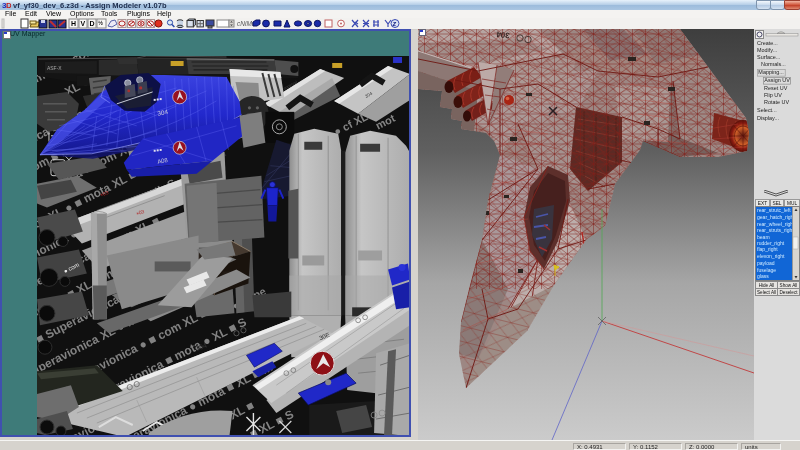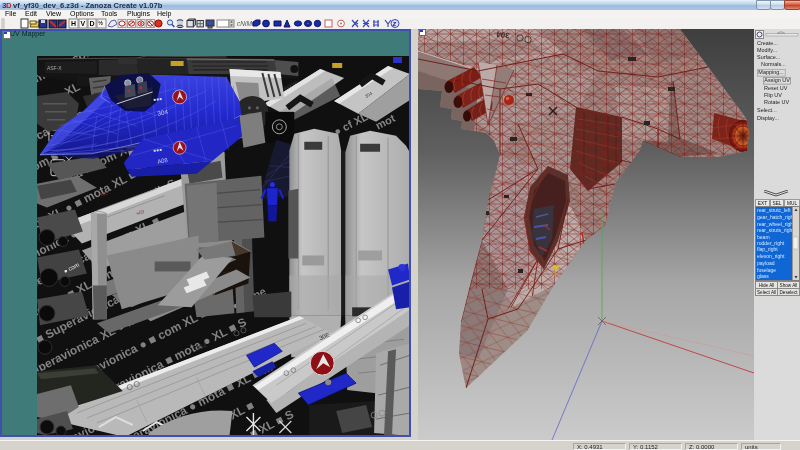--- a/index.html
+++ b/index.html
@@ -51,21 +51,21 @@
   .sfield{position:absolute;top:1.5px;height:7px;border:1px solid #a8a5a0;border-right-color:#f2f2f0;border-bottom-color:#f2f2f0;
         padding-left:3px;line-height:7px;box-sizing:border-box;}
 </style>
 </head>
 <body>
   <div class="abs" id="titlebar"></div>
   <svg class="abs" style="left:2px;top:1px" width="9" height="8">
     <text x="0" y="7" font-size="8" font-weight="bold" fill="#1d2fbb">3</text>
     <text x="4" y="7" font-size="8" font-weight="bold" fill="#c02020">D</text>
   </svg>
-  <div class="abs" id="title-text">vf_yf30_dev_6.z3d - Zanoza Create v1.07b</div>
+  <div class="abs" id="title-text">vf_yf30_dev_6.z3d - Assign Modeler v1.07b</div>
   <div class="abs winbtn" style="left:756px"></div>
   <div class="abs winbtn" style="left:770px"></div>
   <div class="abs winbtn" id="btn-close"></div>
 
   <div class="abs" id="menubar">
     <span style="left:5px">File</span>
     <span style="left:25px">Edit</span>
     <span style="left:46px">View</span>
     <span style="left:70px">Options</span>
     <span style="left:101px">Tools</span>

